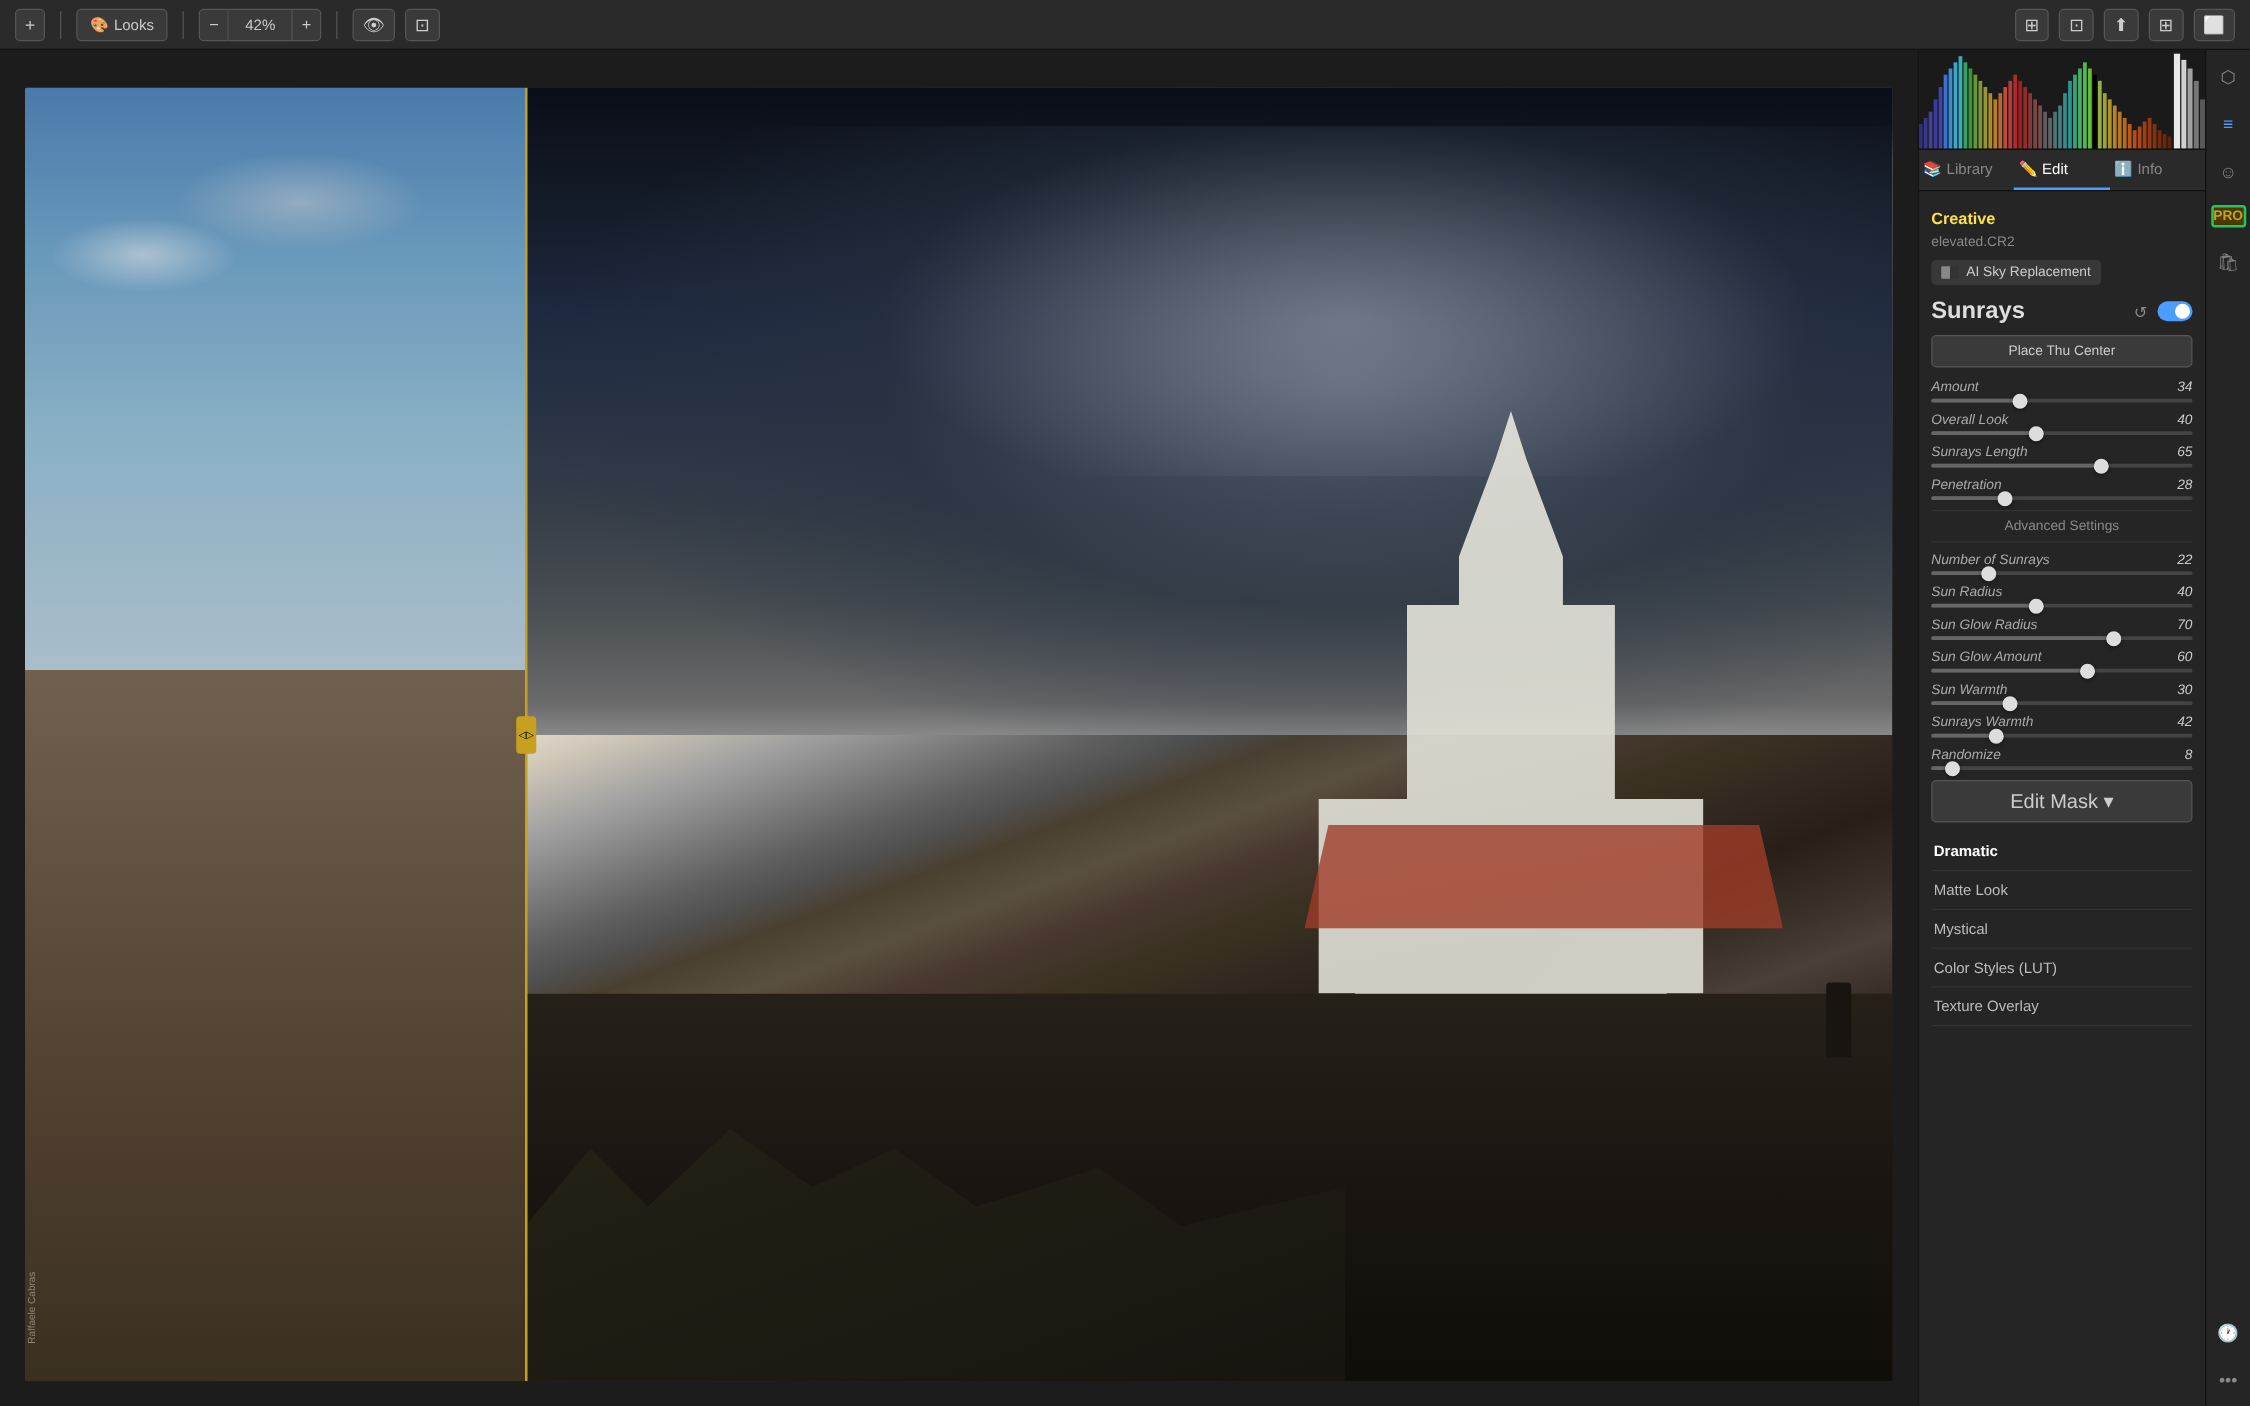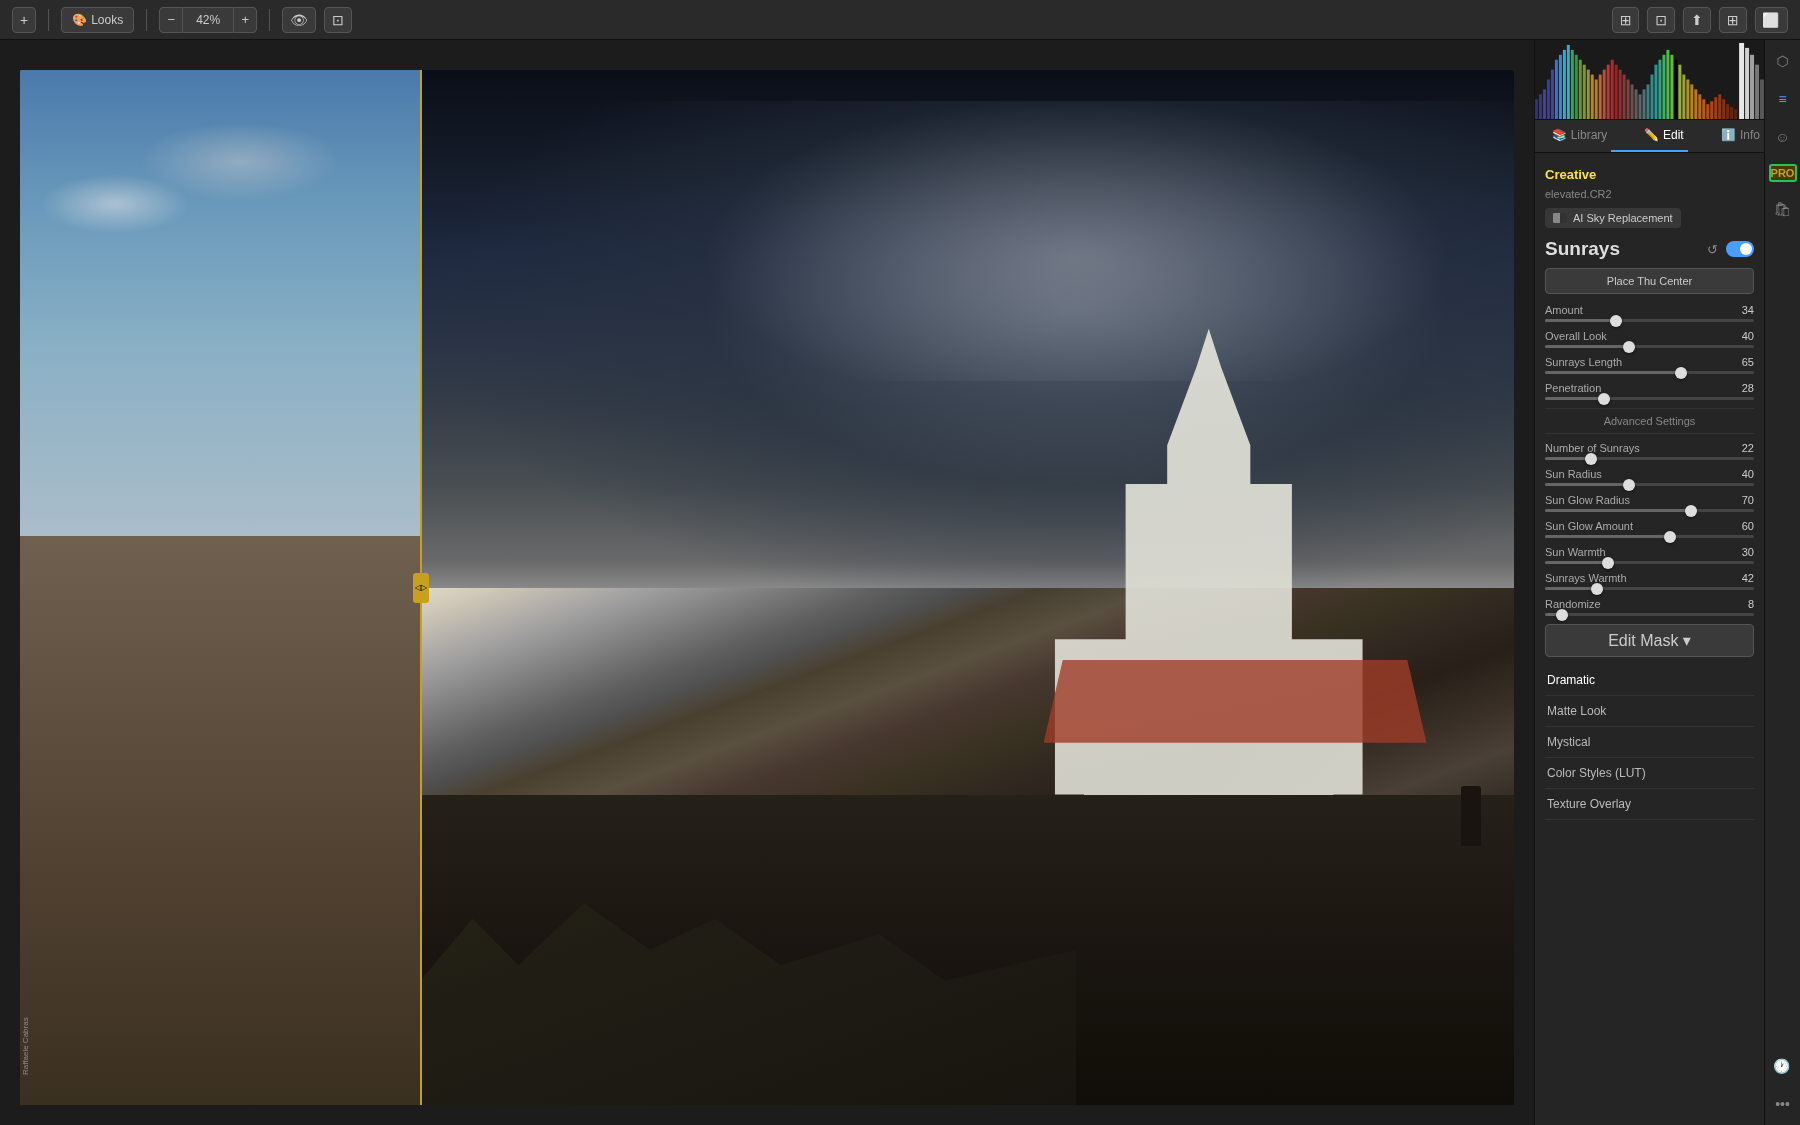--- a/index.html
+++ b/index.html
@@ -235,21 +235,21 @@
     .panel-tabs {
       display: flex;
       background: #2a2a2a;
       border-bottom: 1px solid #111;
       flex-shrink: 0;
     }
     .panel-tab {
       flex: 1;
       padding: 8px 4px;
       font-size: 12px;
-      text-align: right;
+      text-align: left;
       cursor: pointer;
       color: #888;
       border-bottom: 2px solid transparent;
     }
     .panel-tab.active {
       color: #fff;
       border-bottom-color: #4a9eff;
     }
 
     
@@ -354,20 +354,21 @@
 
     
     .slider-row {
       margin-bottom: 8px;
     }
     .slider-label-row {
       display: flex;
       justify-content: space-between;
       align-items: center;
       margin-bottom: 3px;
+      font-style: italic;
     }
     .slider-label {
       font-size: 11px;
       color: #aaa;
     }
     .slider-value {
       font-size: 11px;
       color: #ccc;
     }
     .slider-track {
@@ -429,21 +430,21 @@
     
     .bottom-list-item {
       padding: 8px 2px;
       font-size: 12px;
       color: #bbb;
       cursor: pointer;
       border-bottom: 1px solid #333;
     }
     .bottom-list-item.active {
       color: #fff;
-      font-weight: 400;
+      font-weight: 700;
     }
 
     
     .right-icon-sidebar {
       width: 36px;
       background: #252525;
       border-left: 1px solid #111;
       display: flex;
       flex-direction: column;
       align-items: center;

